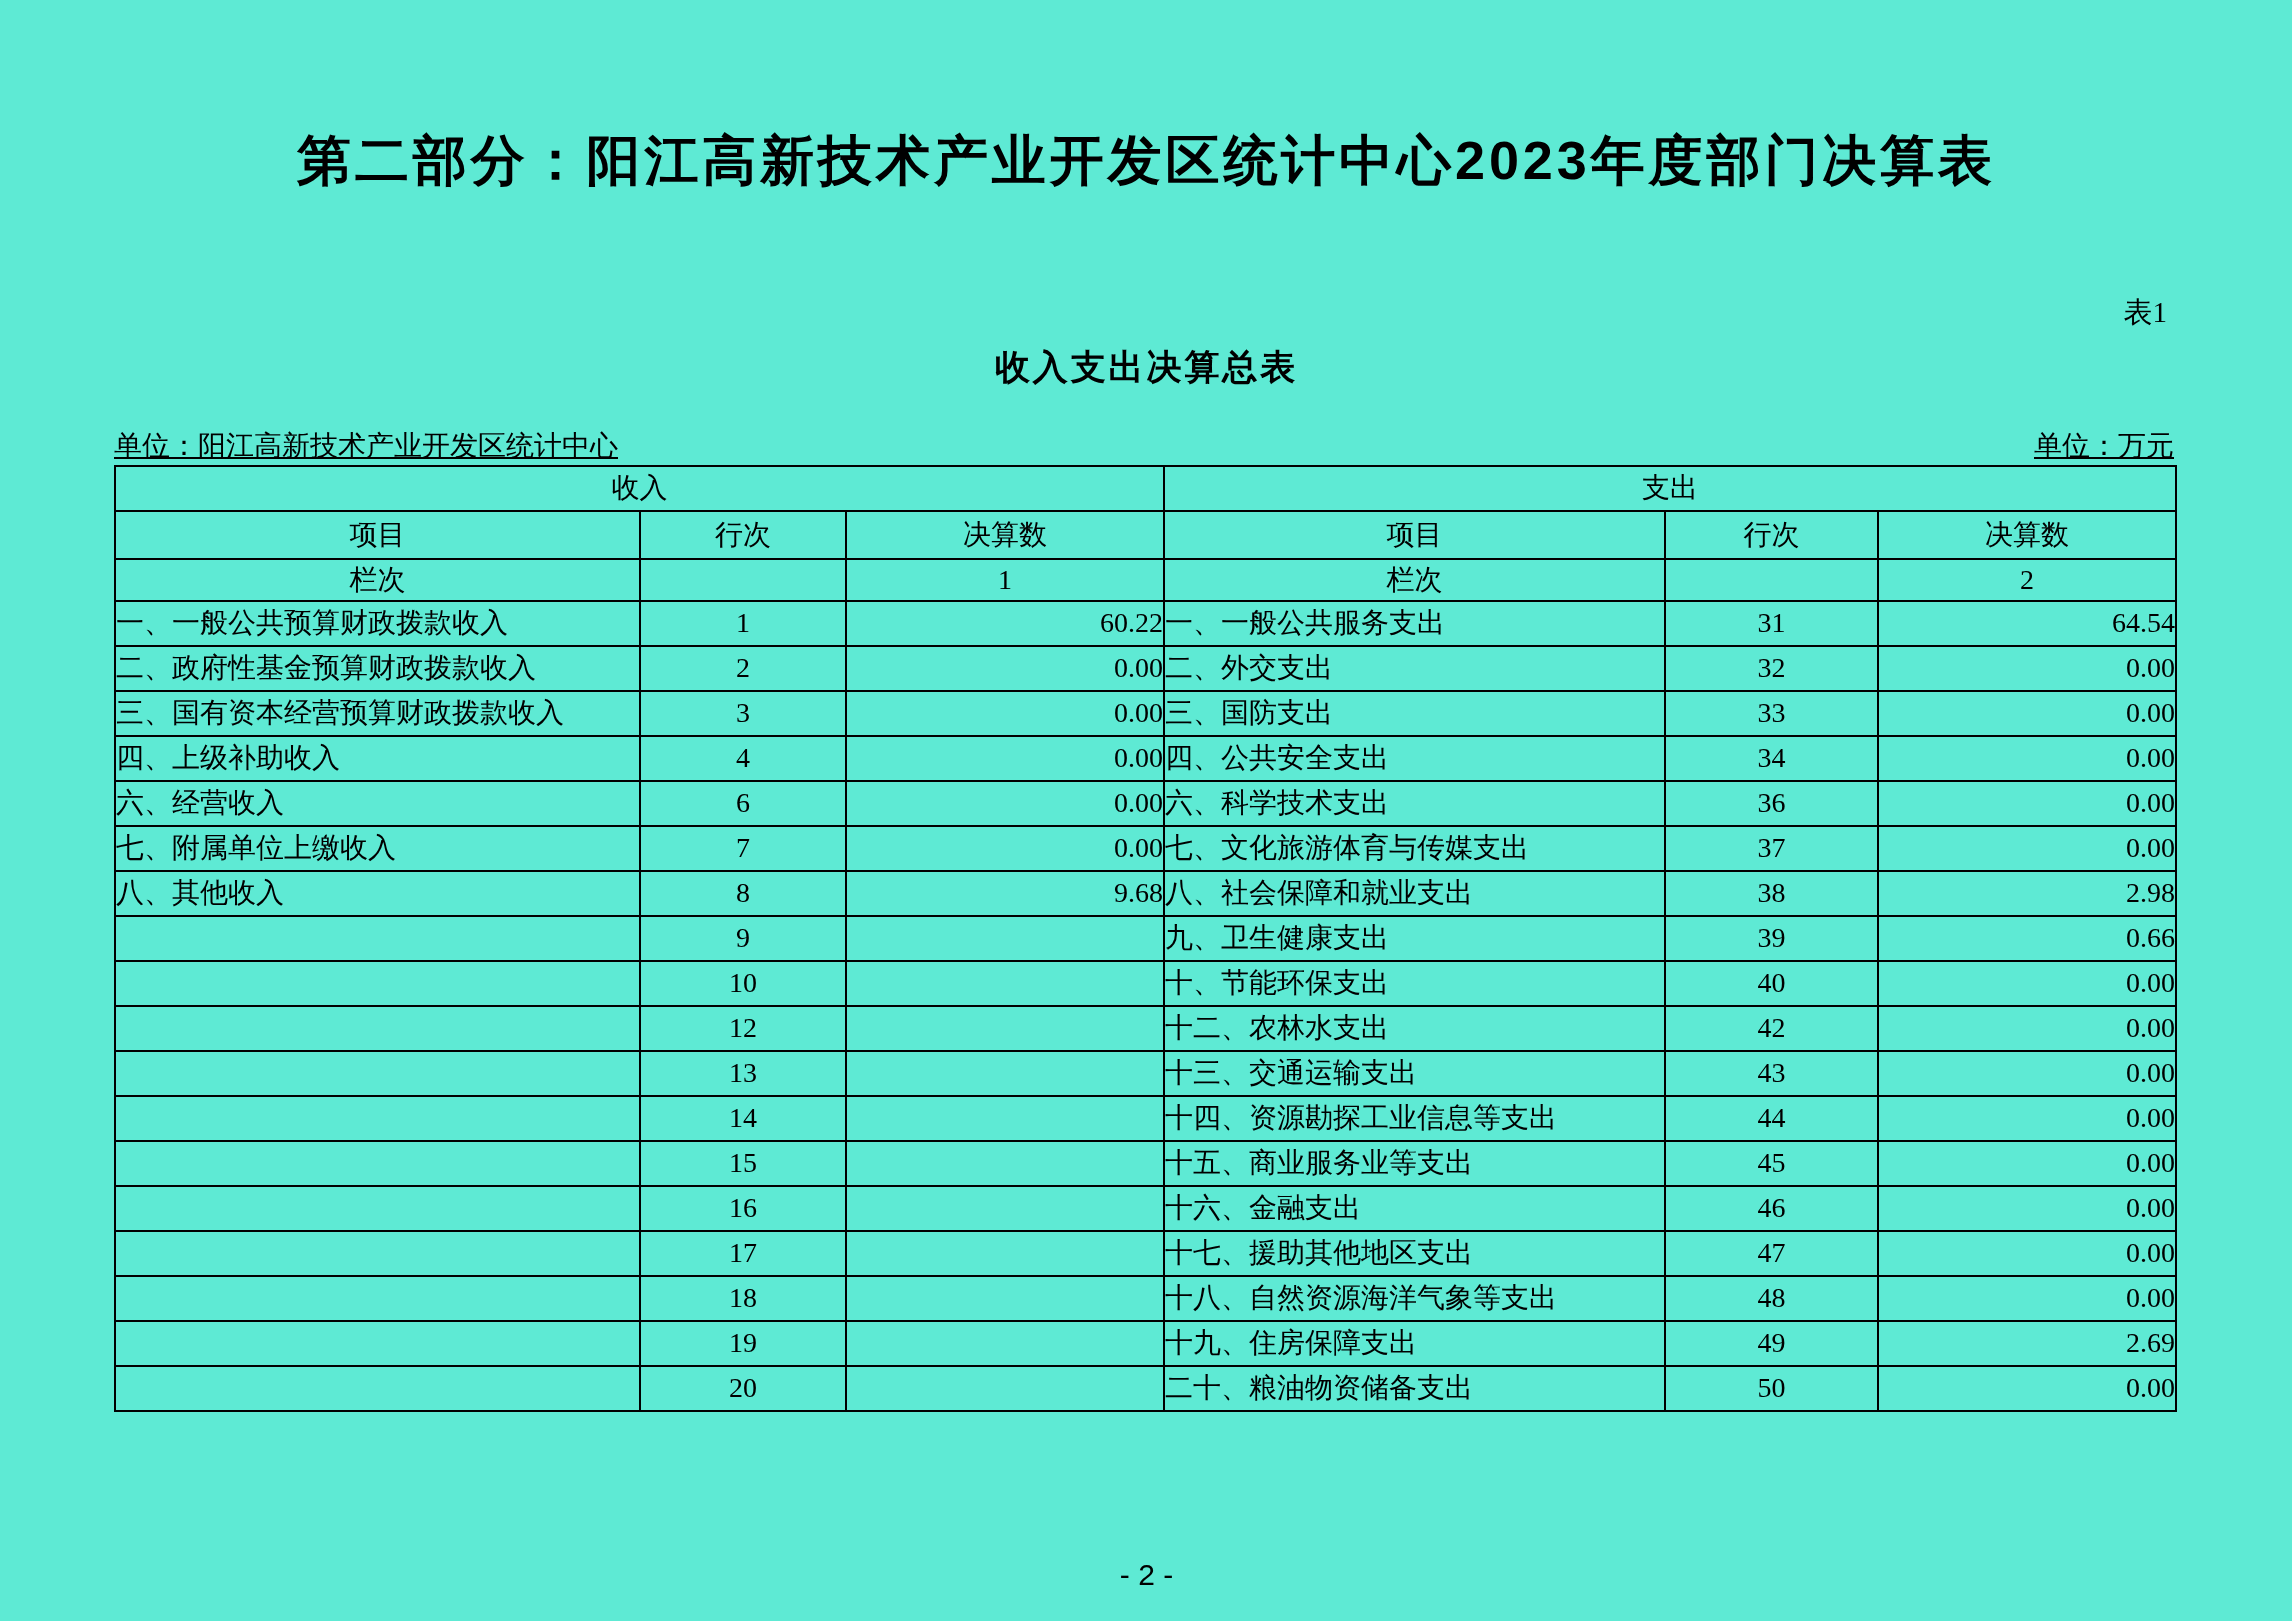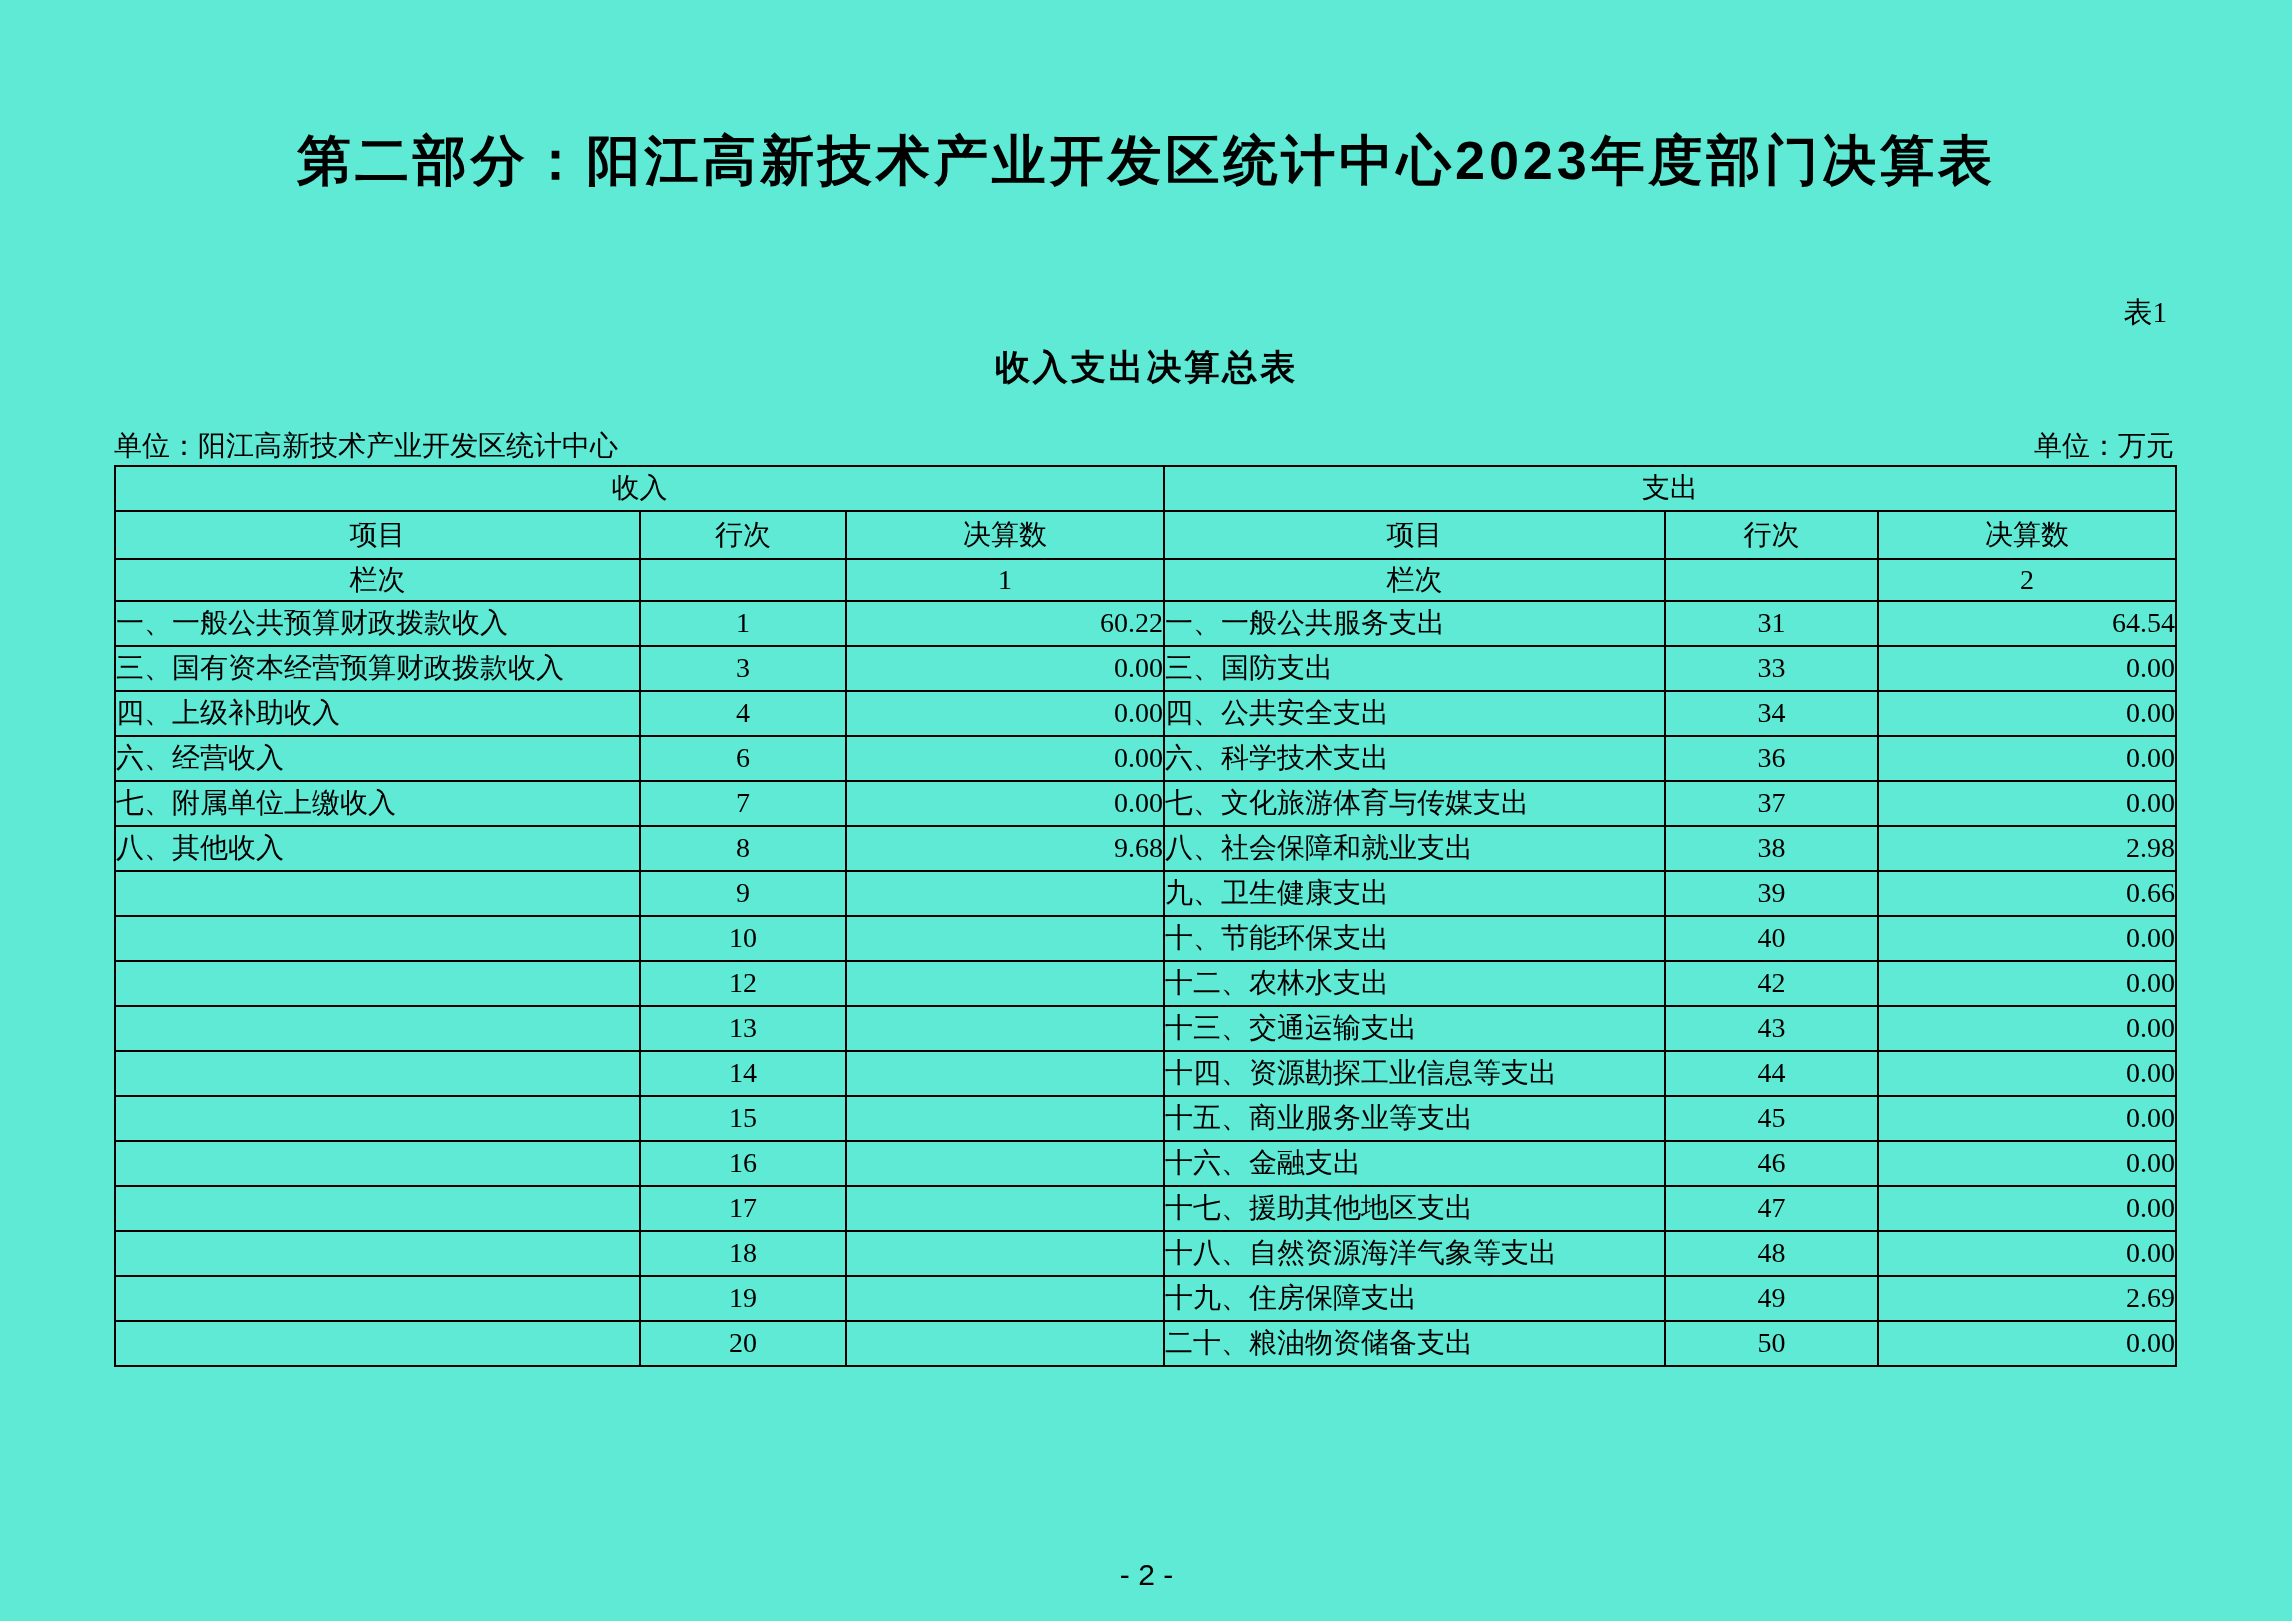--- a/index.html
+++ b/index.html
@@ -23,20 +23,21 @@
     margin-top:18px;
   }
   .table-title{
     position:absolute;top:344px;left:0;width:100%;
     text-align:center;font-weight:bold;font-size:35px;letter-spacing:2.9px;
   }
   .unit-row{
     position:absolute;top:427px;left:114px;width:2060px;
     display:flex;justify-content:space-between;
     font-size:28px;
+    text-decoration:underline;
   }
   table.budget{
     position:absolute;top:465px;left:114px;
     width:2060px;
     border-collapse:collapse;table-layout:fixed;
     font-size:28px;line-height:1.15;
   }
   table.budget th,table.budget td{
     border:2px solid #000;
     border-top-width:2.9px;border-bottom-width:2.9px;
@@ -109,20 +110,28 @@
     <tbody id="table-body">
         <tr>
     <td class="item">一、一般公共预算财政拨款收入</td>
     <td class="line">1</td>
     <td class="amt">60.22</td>
     <td class="item">一、一般公共服务支出</td>
     <td class="line">31</td>
     <td class="amt">64.54</td>
   </tr>
         <tr>
+    <td class="item">二、政府性基金预算财政拨款收入</td>
+    <td class="line">2</td>
+    <td class="amt">0.00</td>
+    <td class="item">二、外交支出</td>
+    <td class="line">32</td>
+    <td class="amt">0.00</td>
+  </tr>
+        <tr>
     <td class="item">三、国有资本经营预算财政拨款收入</td>
     <td class="line">3</td>
     <td class="amt">0.00</td>
     <td class="item">三、国防支出</td>
     <td class="line">33</td>
     <td class="amt">0.00</td>
   </tr>
         <tr>
     <td class="item">四、上级补助收入</td>
     <td class="line">4</td>

